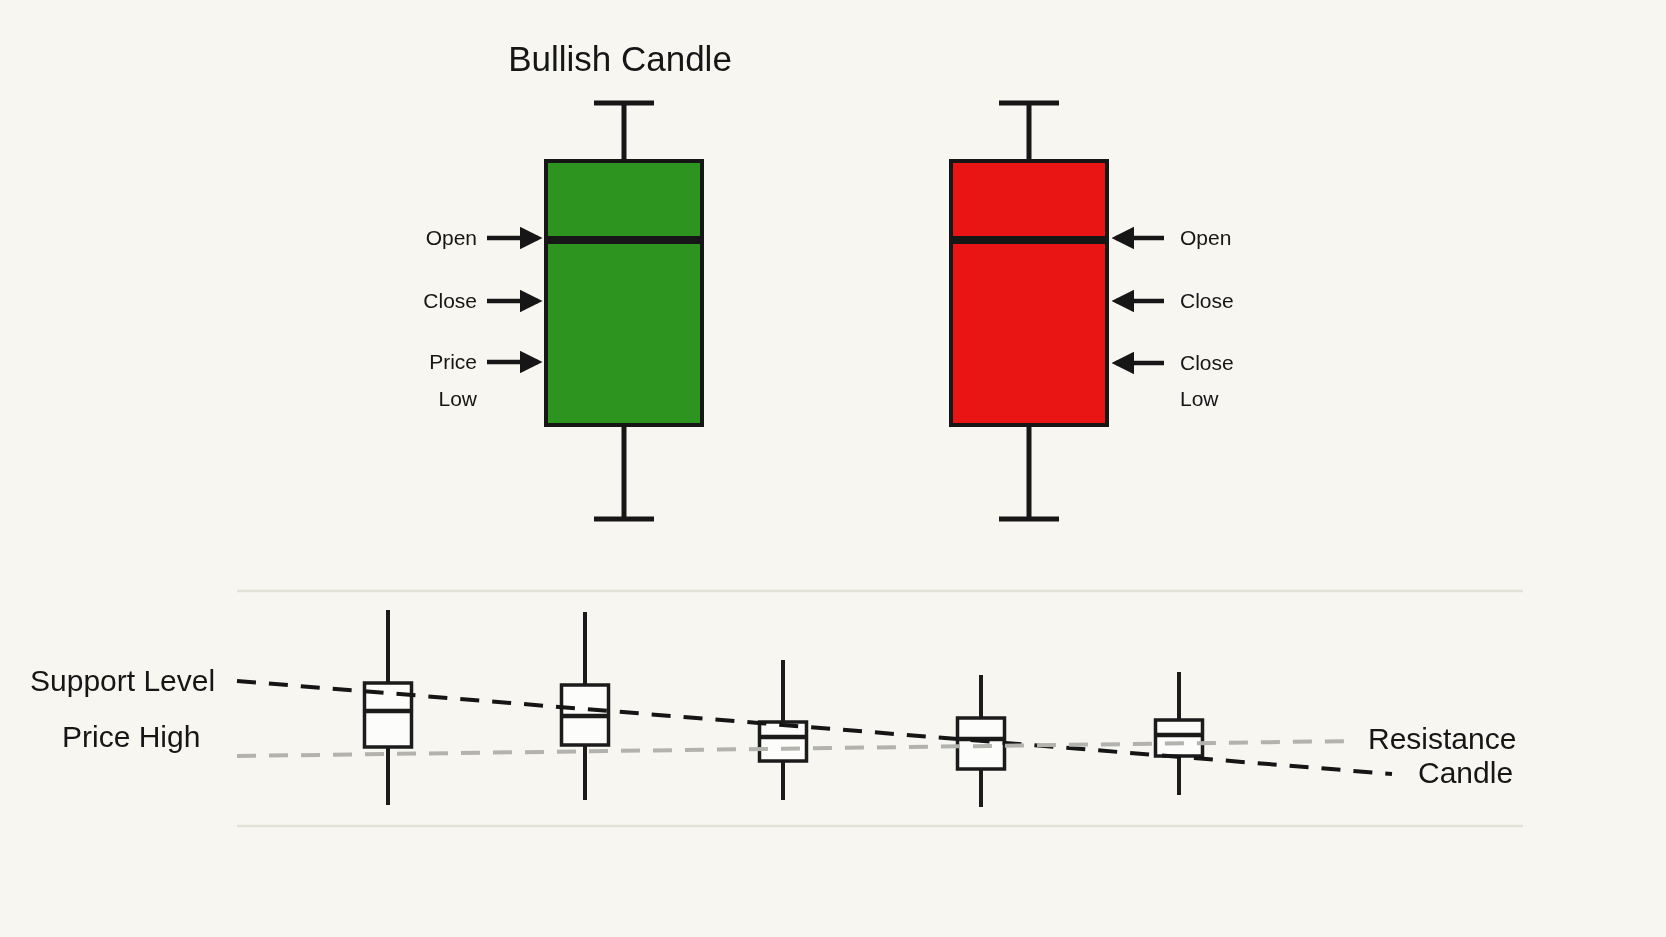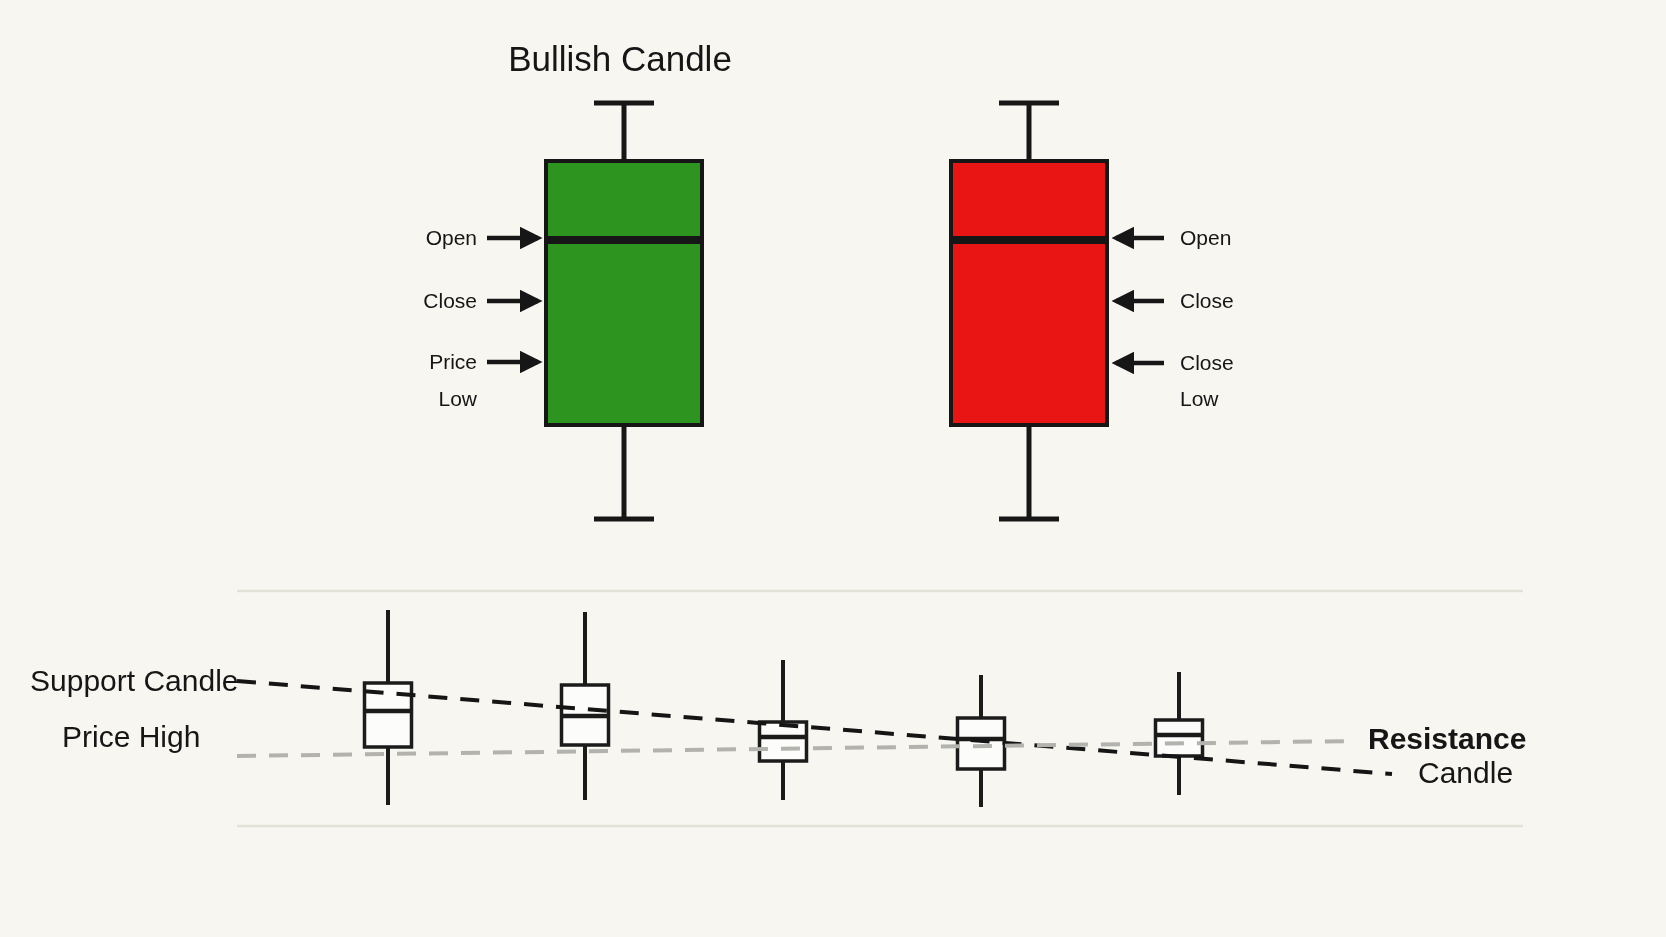--- a/index.html
+++ b/index.html
@@ -115,18 +115,18 @@
   <div class="lbl ra" style="left:287px; top:219px;">Open</div>
   <div class="lbl ra" style="left:287px; top:282px;">Close</div>
   <div class="lbl ra" style="left:287px; top:343px;">Price</div>
   <div class="lbl ra" style="left:287px; top:380px;">Low</div>
 
   <div class="lbl" style="left:1180px; top:219px;">Open</div>
   <div class="lbl" style="left:1180px; top:282px;">Close</div>
   <div class="lbl" style="left:1180px; top:344px;">Close</div>
   <div class="lbl" style="left:1180px; top:380px;">Low</div>
 
-  <div class="lbl small" style="left:30px; top:663px;">Support Candle</div>
+  <div class="lbl small" style="left:30px; top:663px;">Support Level</div>
   <div class="lbl small" style="left:62px; top:719px;">Price High</div>
-  <div class="lbl small" style="left:1368px; top:721px;font-weight:bold;">Resistance</div>
+  <div class="lbl small" style="left:1368px; top:721px;">Resistance</div>
   <div class="lbl small" style="left:1418px; top:755px;">Candle</div>
 
 </div>
 
 </body></html>

